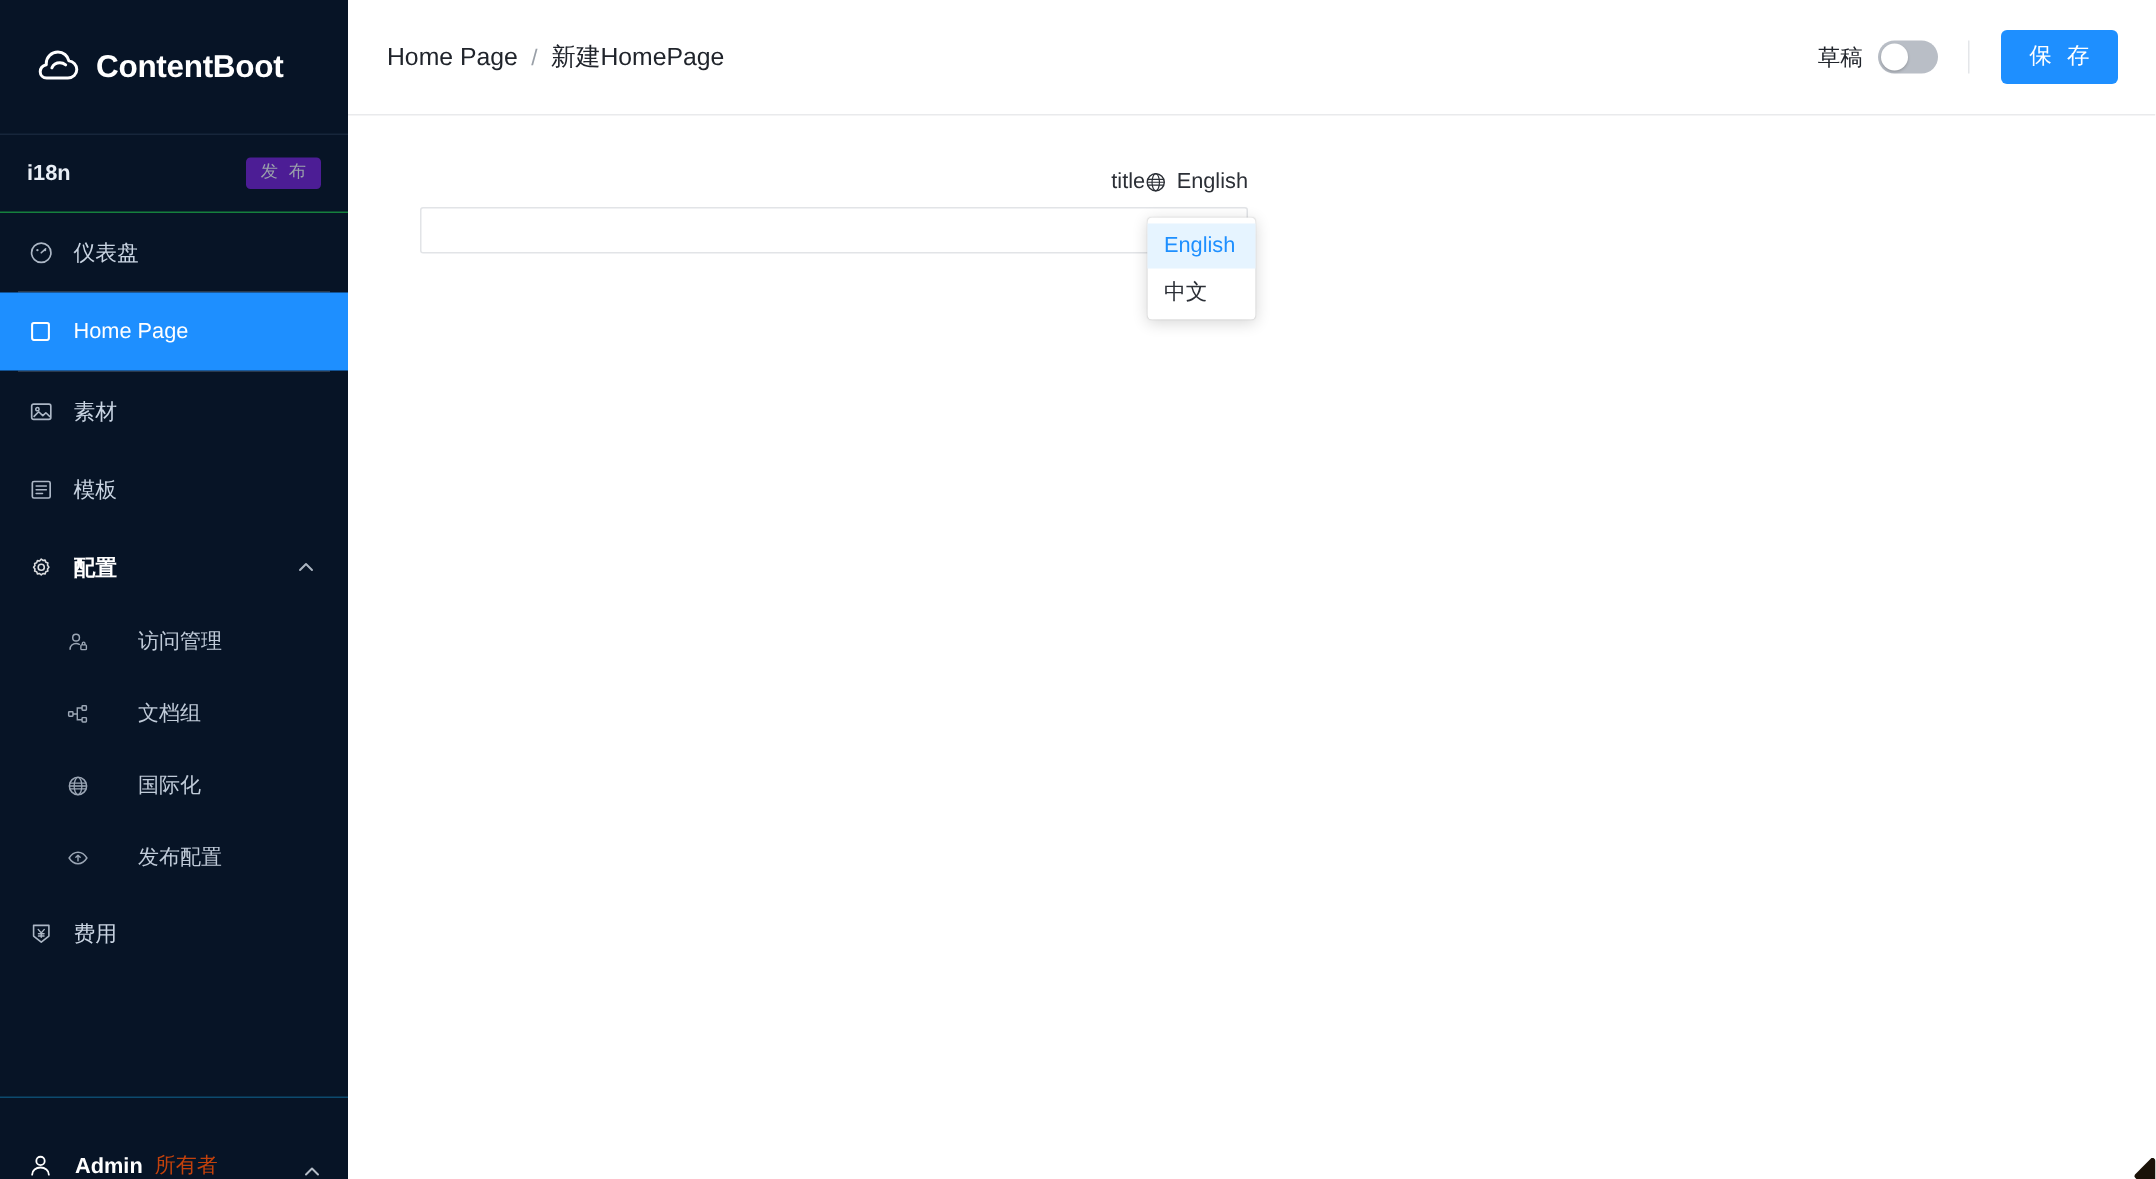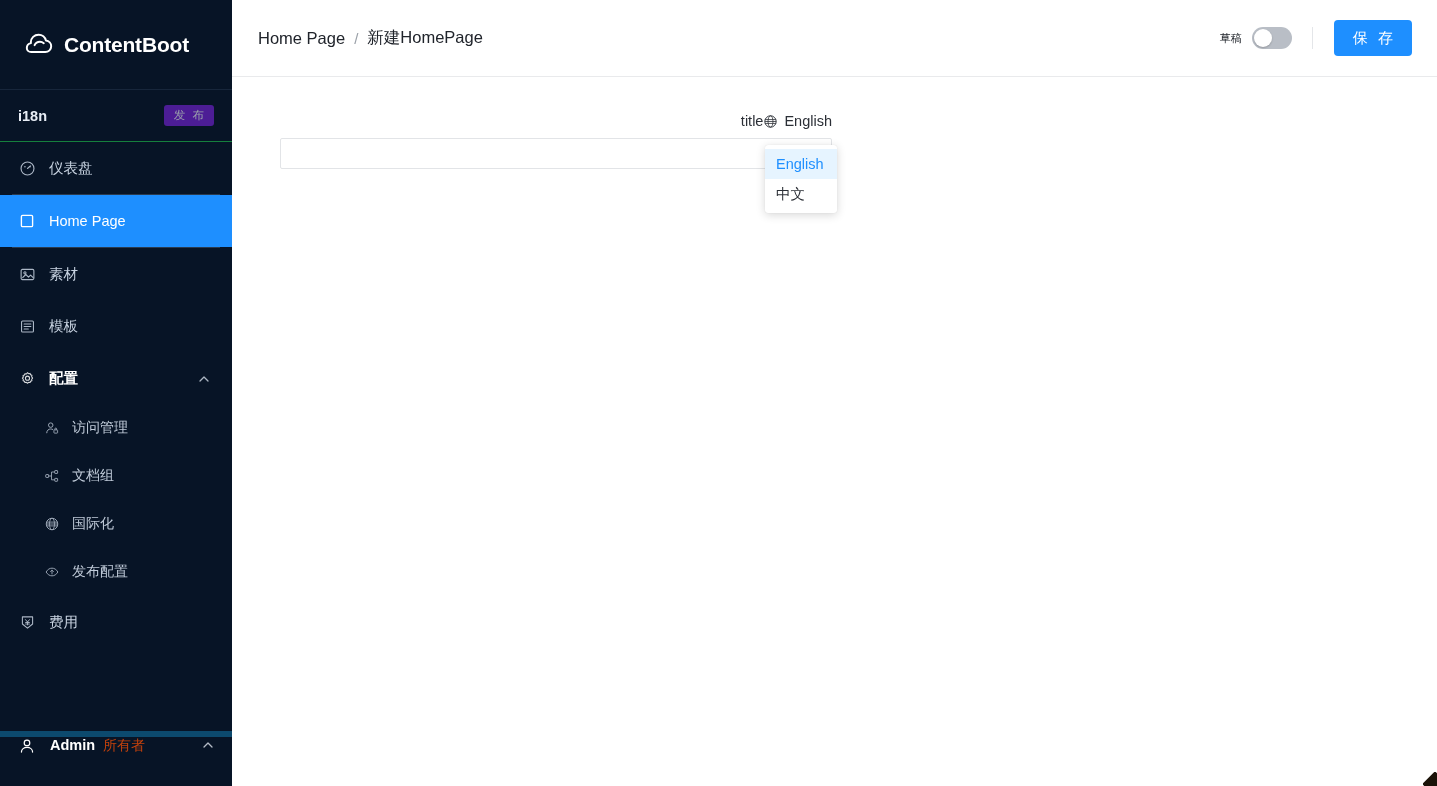--- a/index.html
+++ b/index.html
@@ -66,31 +66,32 @@
     position: absolute; right: 22px; top: 50%;
     transform: translateY(-50%);
     width: 12px; height: 12px; opacity: .8;
   }
   .sub-item {
     height: 48px;
     display: flex; align-items: center;
     padding-left: 44px;
     color: #c0cbd9; font-size: 14px;
     cursor: pointer;
+    gap: 20px;
   }
   .sub-item .ico {
     width: 16px; height: 16px; margin-right: 12px;
     display: inline-flex; align-items: center; justify-content: center;
     opacity: .8; flex: 0 0 16px;
   }
 
   .user-bar {
     height: 55px;
-    border-top: 6px solid #0c4a6e;
-    display: flex; align-items: flex-start;
+    border-top: 1px solid #0c4a6e;
+    display: flex; align-items: flex-end;
     padding: 0 18px;
     cursor: pointer; position: relative;
   }
   .user-bar .ico { width: 18px; height: 18px; margin-right: 14px; flex: 0 0 18px; }
   .user-name { color: #ffffff; font-size: 14.5px; font-weight: bold; margin-right: 8px; }
   .user-role { color: #c2410c; font-size: 14px; }
   .user-bar .chev { position: absolute; right: 18px; width: 12px; height: 12px; opacity: .8; }
 
   
   .main { flex: 1 1 auto; height: 786px; background: #ffffff; position: relative; }
@@ -98,21 +99,21 @@
     height: 77px; border-bottom: 1px solid #e9eaec;
     display: flex; align-items: center; justify-content: space-between;
     padding: 0 25px 0 26px;
     background: #ffffff;
   }
   .crumb { display: flex; align-items: center; font-size: 16.5px; color: #20242b; }
   .crumb .sep { margin: 0 9px; color: #9aa0a8; font-size: 15px; }
   .crumb .cur { color: #20242b; }
 
   .topbar-right { display: flex; align-items: center; }
-  .draft-label { font-size: 11px; color: #20242b; margin-right: 10px; }
+  .draft-label { font-size: 15px; color: #20242b; margin-right: 10px; }
   .toggle {
     width: 40px; height: 22px; border-radius: 11px;
     background: #b9bec6; position: relative; cursor: pointer;
   }
   .toggle .knob {
     position: absolute; top: 2px; left: 2px;
     width: 18px; height: 18px; border-radius: 50%;
     background: #ffffff;
     box-shadow: 0 1px 2px rgba(0,0,0,.2);
   }

